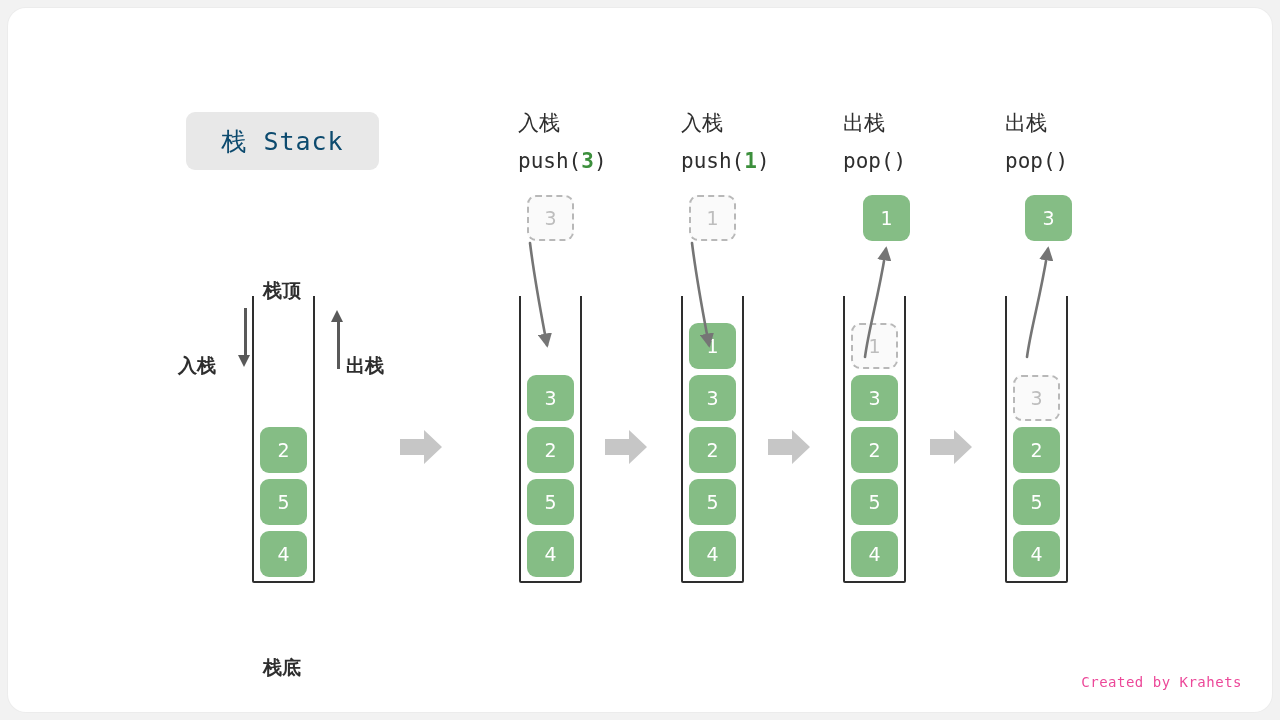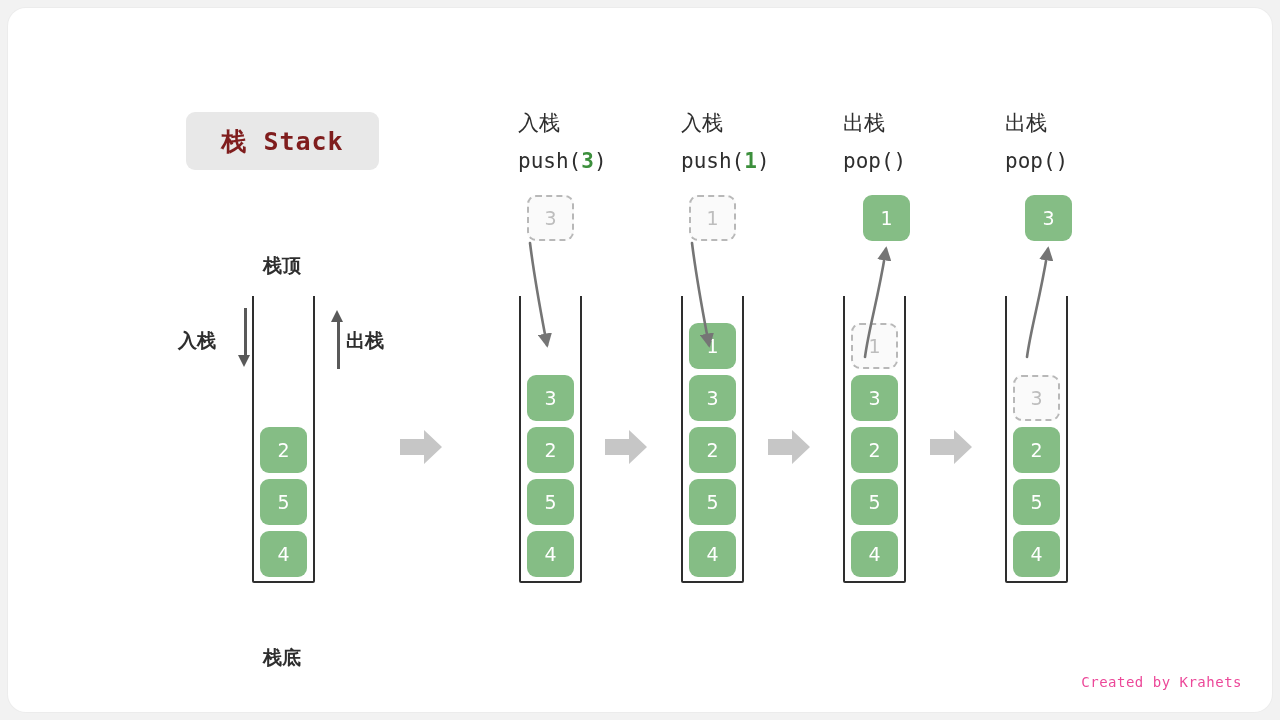--- a/index.html
+++ b/index.html
@@ -23,32 +23,33 @@
   
   #title-pill {
     left: 178px; top: 104px;
     width: 193px; height: 58px;
     background: #e8e8e8;
     border-radius: 9px;
     display: flex; align-items: center; justify-content: center;
   }
   #title-pill .t {
     font-family: "DejaVu Sans Mono", "Liberation Mono", monospace;
-    font-size: 25px; font-weight: bold; color: #7f1d1d;
+    font-size: 25px; font-weight: normal; color: #0c4a6e;
     letter-spacing: 1px;
   }
 
   
   .cjk-label {
     font-family: "DejaVu Sans", "Liberation Sans", sans-serif;
     font-size: 19px; font-weight: bold; color: #2e2e2e;
     white-space: nowrap;
+    margin-top: 25px;
   }
   #label-top  { left: 255px; top: 245px; }
-  #label-bot  { left: 255px; top: 637px; font-family: Liberation Mono, monospace; }
+  #label-bot  { left: 255px; top: 622px; font-family: Liberation Mono, monospace; }
   #label-push { left: 170px; top: 320px; }
   #label-pop  { left: 338px; top: 320px; }
 
   
   .vline { background: #595959; width: 3px; }
   .vtri  { width: 0; height: 0; border-left: 6px solid transparent; border-right: 6px solid transparent; }
   #pushArrowLine { left: 236px; top: 300px; height: 48px; }
   #pushArrowHead { left: 230px; top: 347px; border-top: 12px solid #595959; }
   #popArrowLine  { left: 329px; top: 313px; height: 48px; }
   #popArrowHead  { left: 323px; top: 302px; border-bottom: 12px solid #595959; }

